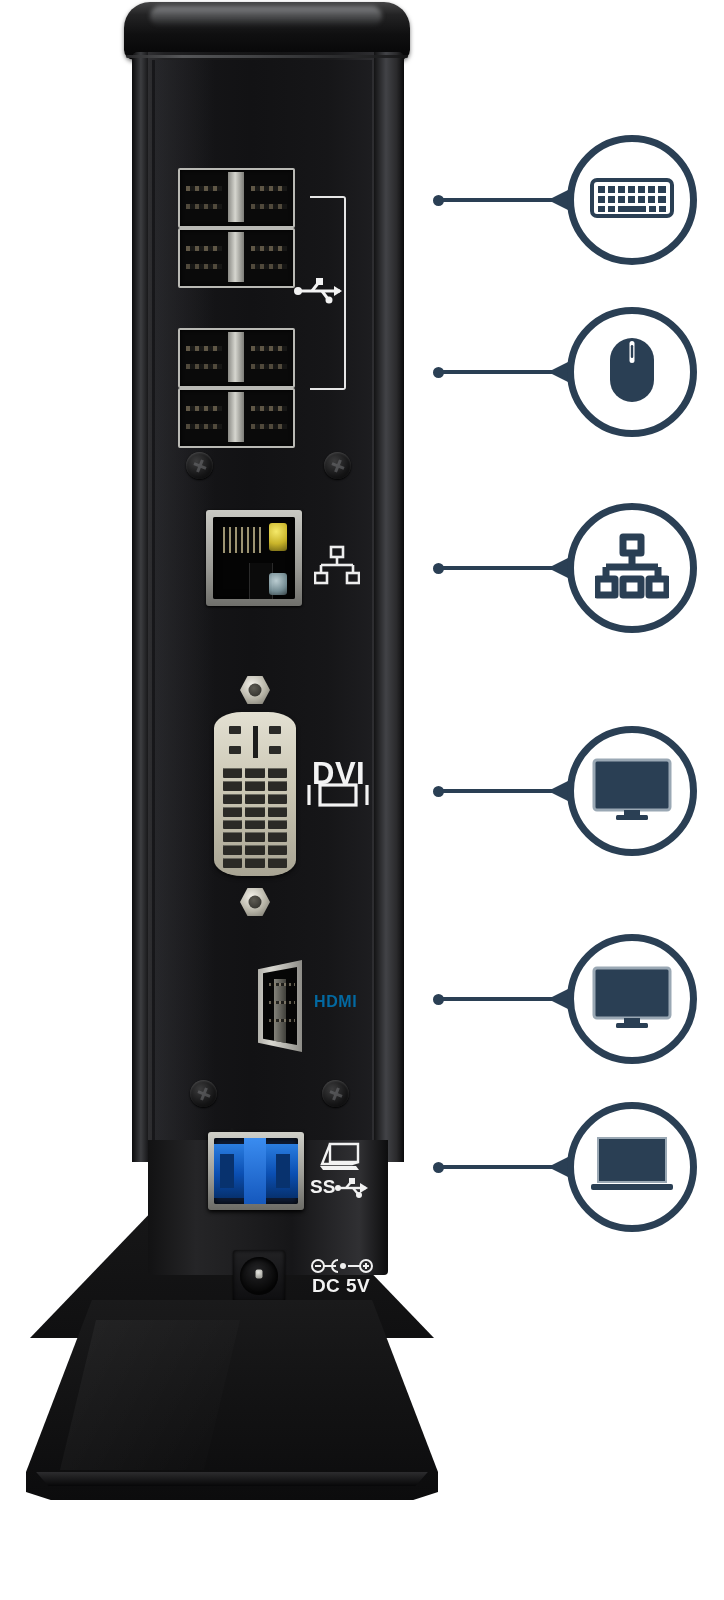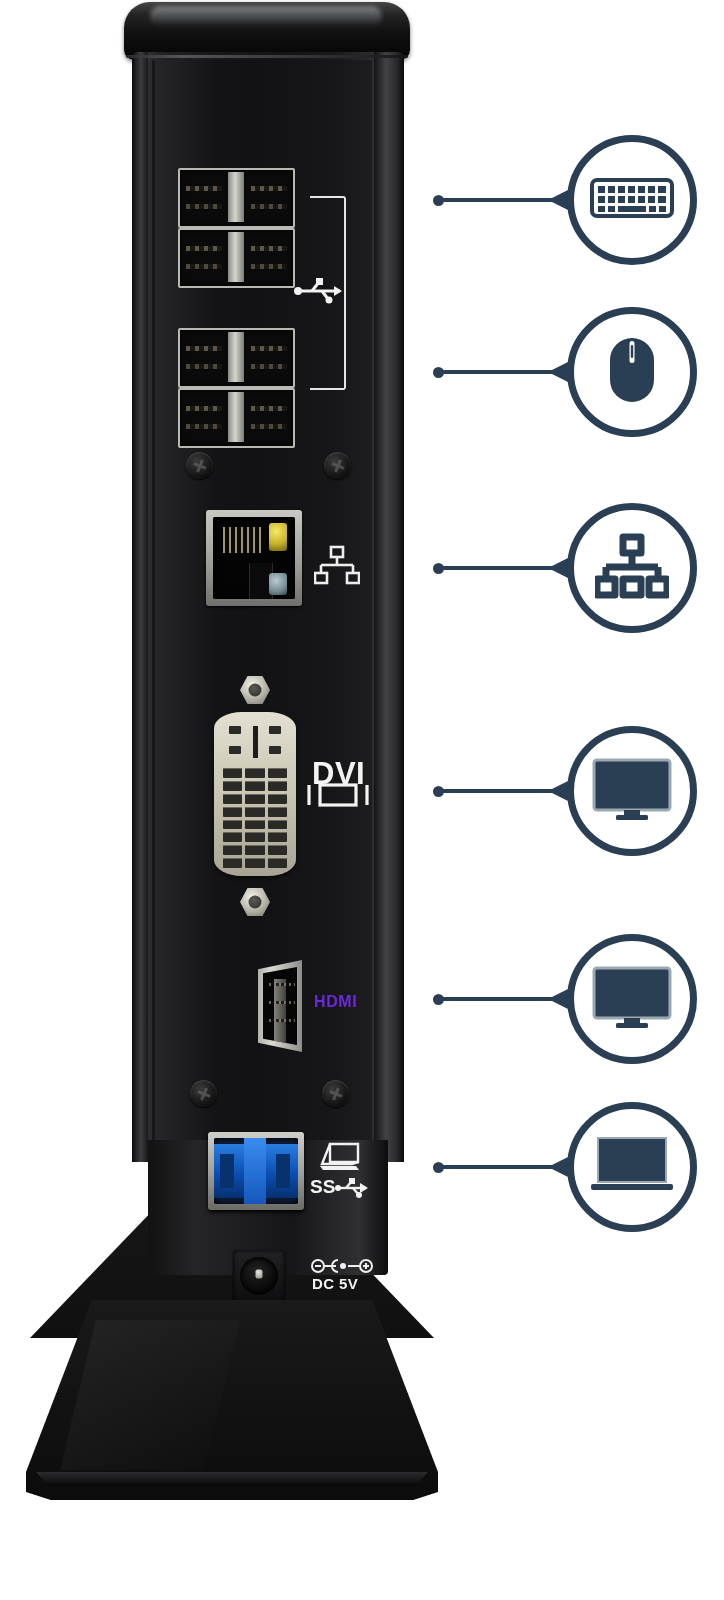--- a/index.html
+++ b/index.html
@@ -206,21 +206,21 @@
     position:absolute;left:11px;top:12px;width:12px;height:66px;
     background:linear-gradient(90deg,#9a998f,#4a4a44);
     opacity:.85;
   }
   .hdmi .contact{
     position:absolute;left:6px;width:26px;height:3px;
     background:repeating-linear-gradient(90deg,#8a8270 0 2px,#0b0b09 2px 5px);
     opacity:.75;
   }
   .hdmi-label{
-    position:absolute;left:314px;top:993px;color:#6d28d9;
+    position:absolute;left:314px;top:993px;color:#0369a1;
     font-size:16px;font-weight:700;letter-spacing:.6px;
   }
 
   
   .usb-b{
     position:absolute;left:208px;top:1132px;width:96px;height:78px;
     background:linear-gradient(180deg,#cfcfc8,#9d9d97 55%,#6b6b66);
     border-radius:3px;box-shadow:0 2px 4px #000;
   }
   .usb-b .cav{
@@ -255,21 +255,21 @@
     box-shadow:inset 0 2px 4px #000;
   }
   .dcjack .pin{
     position:absolute;left:50%;top:46%;transform:translate(-50%,-50%);
     width:7px;height:9px;border-radius:2px;
     background:radial-gradient(circle at 40% 30%,#e7e7e2,#8d8d86);
   }
   .dc-sym{position:absolute;left:310px;top:1256px;width:64px;height:20px;color:#f0f0f0;}
   .dc-label{
     position:absolute;left:312px;top:1275px;color:#f2f2f2;
-    font-size:15px;font-weight:700;letter-spacing:.4px;
+    font-size:19px;font-weight:700;letter-spacing:.4px;
   }
 
   
   .stand-neck{
     position:absolute;left:148px;top:1140px;width:240px;height:135px;
     background:linear-gradient(90deg,#121213,#252527 20%,#161618 60%,#303033 88%,#0d0d0e);
     border-radius:0 0 4px 4px;
   }
   .stand-wing{
     position:absolute;left:30px;top:1128px;width:404px;height:210px;

